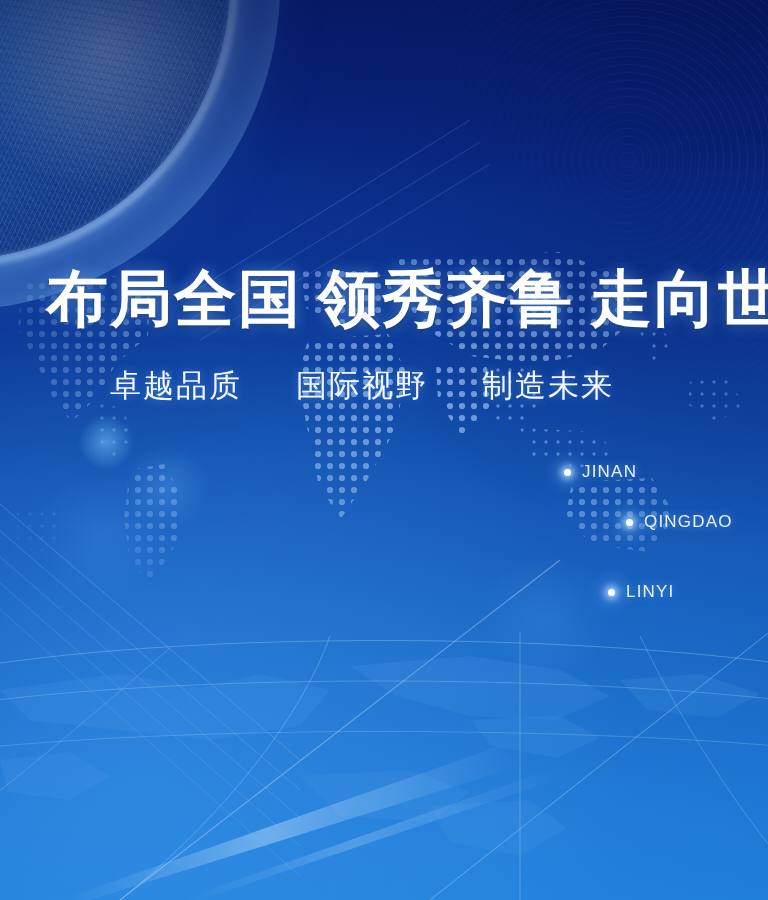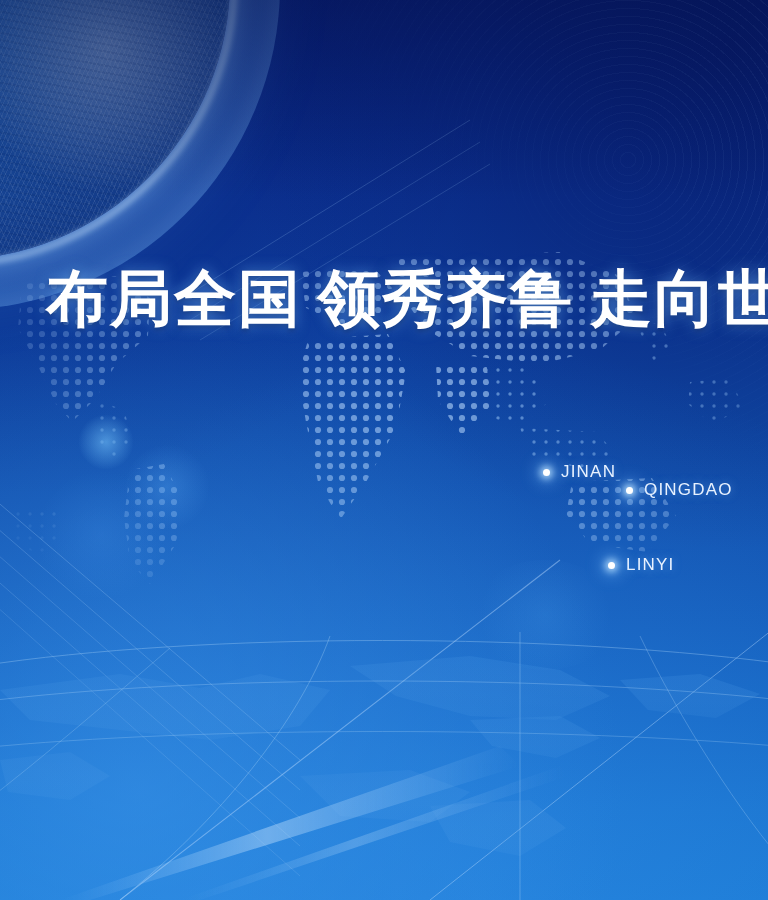--- a/index.html
+++ b/index.html
@@ -166,23 +166,23 @@
   }
   .city-label{
     margin-left:11px;
     font-family:"Liberation Sans", sans-serif;
     font-size:17px;
     font-weight:400;
     letter-spacing:1.2px;
     color:#e9f2ff;
     text-shadow:0 0 8px rgba(130,195,255,.55);
   }
-  .city-jinan   {left:543px; top:462px;}
-  .city-qingdao {left:614px; top:480px;padding-left:12px;}
-  .city-linyi   {left:608px; top:555px;}
+  .city-jinan   {left:564px; top:462px;}
+  .city-qingdao {left:614px; top:512px;padding-left:12px;}
+  .city-linyi   {left:608px; top:582px;}
 
   
   .vignette{
     position:absolute; inset:0; pointer-events:none;
     background:linear-gradient(180deg, rgba(3,14,62,.42) 0%, rgba(3,14,62,0) 22%);
   }
 </style>
 </head>
 <body>
 
@@ -308,20 +308,23 @@
       <path d="M180,330 L560,196 L568,206 L200,330 Z" fill="url(#beam)" opacity="0.6"></path>
     </g>
   </svg>
 
   <div class="vignette"></div>
 
   <div class="headline">
     <span>布局全国</span><span class="gap"></span><span>领秀齐鲁</span><span class="gap"></span><span>走向世界</span>
   </div>
 
+  <div class="subhead">
+    <span>卓越品质</span><span class="sgap"></span><span>国际视野</span><span class="sgap"></span><span>制造未来</span>
+  </div>
 
   <div class="city city-jinan">
     <span class="city-dot"></span>
     <span class="city-label">JINAN</span>
   </div>
 
   <div class="city city-qingdao">
     <span class="city-dot"></span>
     <span class="city-label">QINGDAO</span>
   </div>

